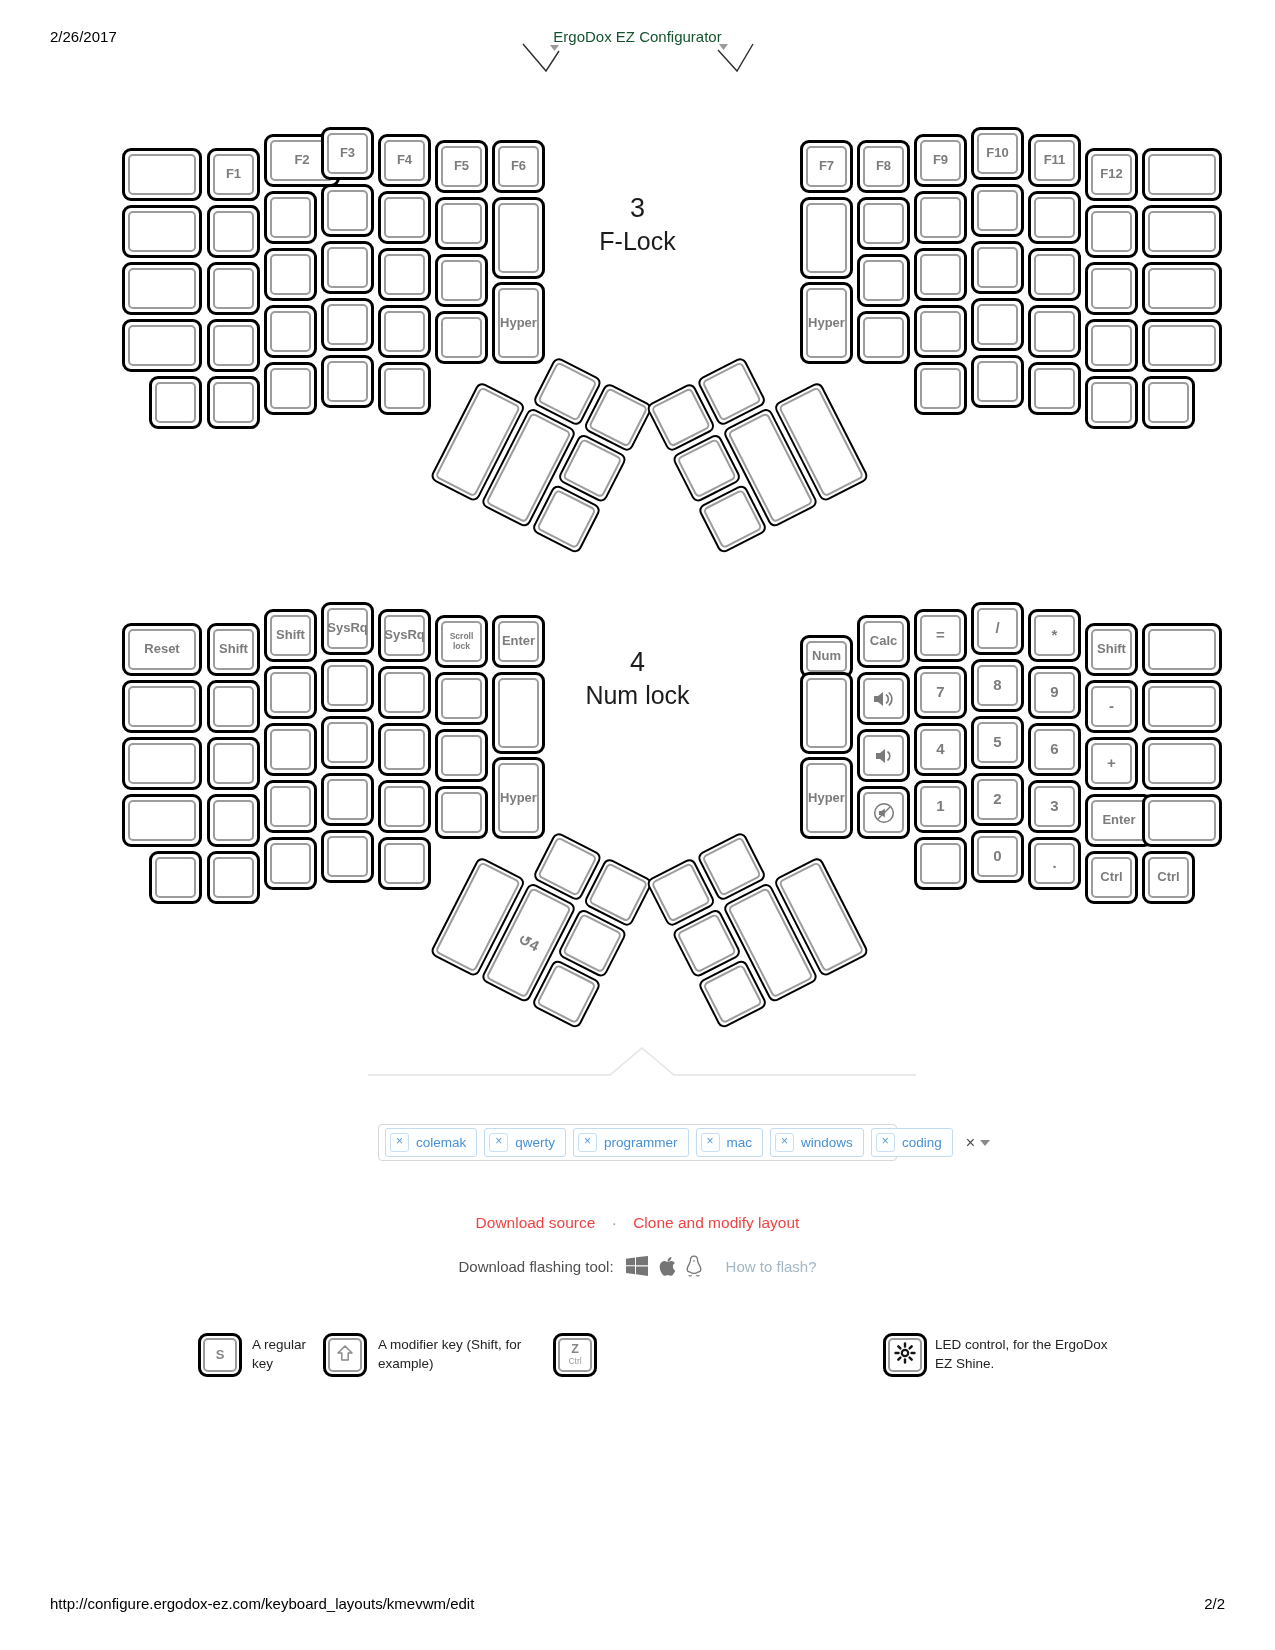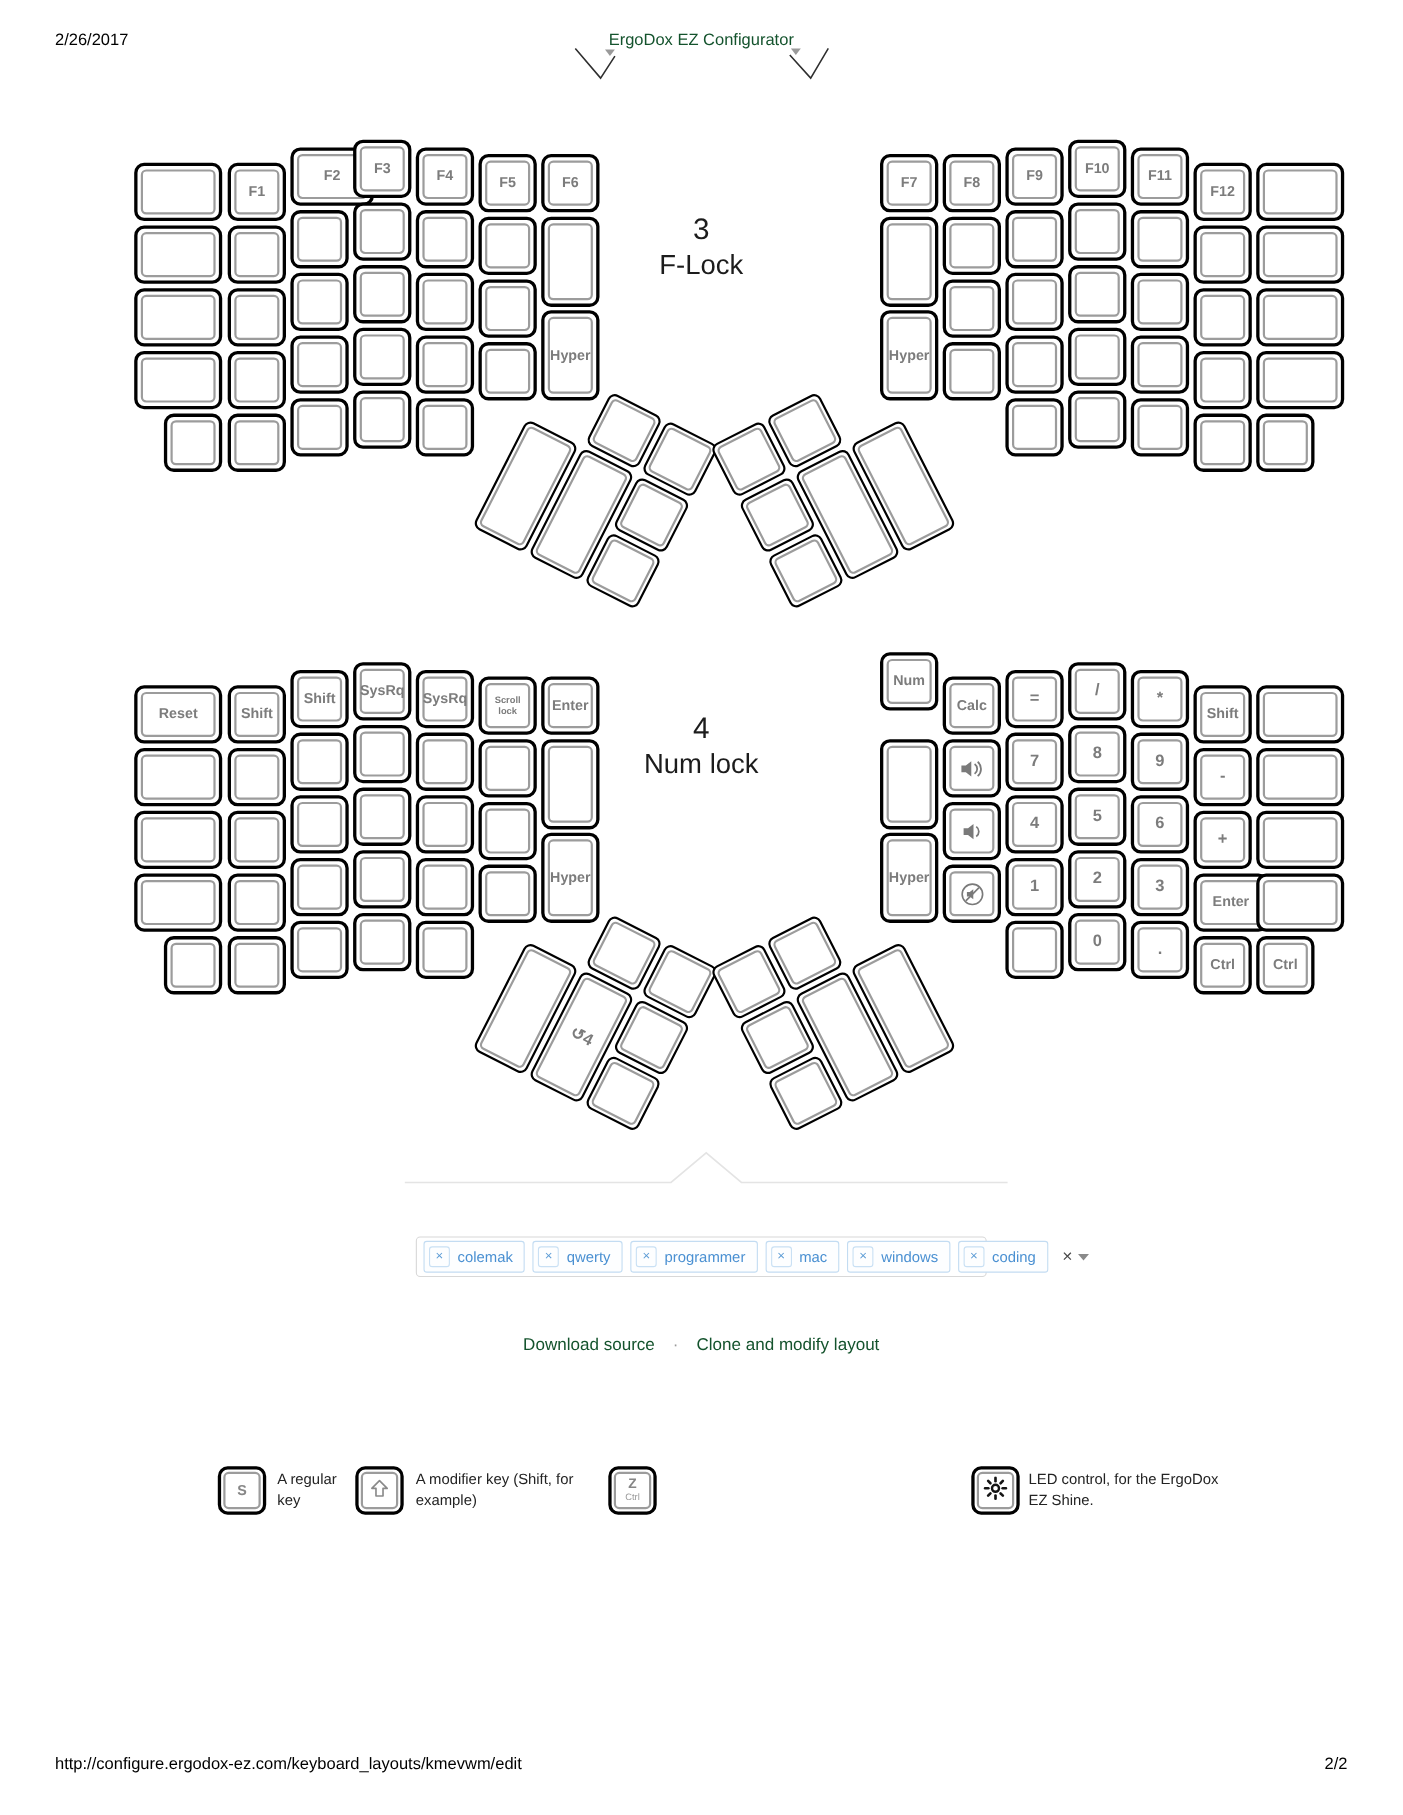--- a/index.html
+++ b/index.html
@@ -34,21 +34,21 @@
   .chip{display:inline-flex;align-items:center;height:27px;border:1px solid #c3dcf2;border-radius:3px;
         margin-right:7px;background:#fdfeff;padding-right:10px;}
   .chip .x{width:17px;height:17px;margin:0 7px 0 4px;border:1px solid #c9e0f4;border-radius:3px;
            color:#5b9bd5;font-size:12px;line-height:15px;text-align:center;}
   .chip .t{color:#4a90d2;font-size:13.5px;}
   .tag-clear{color:#4a4a4a;font-size:16px;margin:0 5px 0 6px;}
   .tag-caret{width:0;height:0;border-left:5px solid transparent;border-right:5px solid transparent;
              border-top:6px solid #8a8a8a;display:inline-block;}
 
   .links-row{position:absolute;left:0;top:1214px;width:1275px;text-align:center;font-size:15.5px;}
-  .links-row .lnk{color:#14532d;}
+  .links-row .lnk{color:#ef4444;}
   .links-row .sep{color:#9a9a9a;margin:0 12px;}
 
   .flash-row{position:absolute;left:0;top:1255px;width:1275px;display:flex;align-items:center;justify-content:center;}
   .flash-row .lab{color:#4f4f4f;font-size:15px;margin-right:12px;}
   .flash-row .osicon{margin-right:9px;display:inline-flex;align-items:center;}
   .flash-row .howto{color:#a3b6c6;font-size:15px;margin-left:14px;}
 
   .lkey{position:absolute;width:44px;height:44px;border:3px solid #000;border-radius:9px;background:#fff;box-sizing:border-box;}
   .lkey .cap{position:absolute;inset:2px;border:2px solid #9c9c9c;border-radius:5px;}
   .lkey .lbl{position:absolute;inset:0;display:flex;flex-direction:column;align-items:center;justify-content:center;
@@ -544,21 +544,21 @@
             <div class="cap"></div>
             <div class="lbl"></div>
           </div>
           <div class="key thumb" style="left: 114px; top: 114px; width: 53px; height: 53px;">
             <div class="cap"></div>
             <div class="lbl"></div>
           </div>
         </div>
       </div>
       <div>
-        <div class="key" style="left: 800px; top: 593px; width: 53px; height: 53px; padding-left: 29px;">
+        <div class="key" style="left: 800px; top: 635px; width: 53px; height: 43px; padding-left: 29px;">
           <div class="cap"></div>
           <div class="lbl">Num</div>
         </div>
         <div class="key" style="left: 857px; top: 615px; width: 53px; height: 53px;">
           <div class="cap"></div>
           <div class="lbl">Calc</div>
         </div>
         <div class="key" style="left: 914px; top: 609px; width: 53px; height: 53px;">
           <div class="cap"></div>
           <div class="lbl" style="font-size: 15px;">=</div>
@@ -754,20 +754,43 @@
     <span class="tag-clear">×</span>
     <span class="tag-caret"></span>
   </div>
 
   <div class="links-row">
     <span class="lnk">Download source</span>
     <span class="sep">·</span>
     <span class="lnk">Clone and modify layout</span>
   </div>
 
+  <div class="flash-row">
+    <span class="lab">Download flashing tool:</span>
+    <span id="os-icons" style="display:inline-flex;align-items:center;">
+        <span class="osicon">
+          <svg width="22" height="20" viewBox="0 0 22 20">
+            <path fill="#757575" d="M0 2.8 9 1.5v7.8H0zM10 1.3 22 0v9.3H10zM0 10.3h9v7.9L0 16.9zM10 10.4h12V20l-12-1.7z"></path>
+          </svg>
+        </span>
+        <span class="osicon">
+          <svg width="19" height="22" viewBox="0 0 19 22">
+            <path fill="#757575" d="M15.8 11.6c0-2.4 2-3.6 2.1-3.7-1.1-1.7-2.9-1.9-3.5-2-1.5-.2-2.9.9-3.7.9-.8 0-1.9-.9-3.2-.8C5.9 6.1 4.3 7 3.5 8.5c-1.7 3-.4 7.4 1.2 9.8.8 1.2 1.7 2.5 3 2.4 1.2 0 1.7-.8 3.1-.8 1.4 0 1.9.8 3.2.8 1.3 0 2.1-1.2 2.9-2.4.9-1.4 1.3-2.7 1.3-2.8-.1-.1-2.4-1-2.4-3.9zM13.4 4.9c.7-.8 1.1-1.9 1-3-1 0-2.1.7-2.8 1.5-.6.7-1.2 1.9-1 2.9 1.1.1 2.2-.6 2.8-1.4z"></path>
+          </svg>
+        </span>
+        <span class="osicon">
+          <svg width="18" height="22" viewBox="0 0 18 22">
+            <path d="M9 1.2c2.6 0 3.6 2 3.6 4.4 0 2 1.3 3.4 2.2 5.3.9 1.9 1.3 4.3.3 5.4-.7.8-2 .3-2.7 1.1-.8.9-1.9 1-3.4 1s-2.6-.1-3.4-1c-.7-.8-2-.3-2.7-1.1-1-1.1-.6-3.5.3-5.4.9-1.9 2.2-3.3 2.2-5.3C5.4 3.2 6.4 1.2 9 1.2z" fill="none" stroke="#757575" stroke-width="1.3"></path>
+            <path d="M6.9 20.4c-1.1.9-2.9.6-3.2-.2M11.1 20.4c1.1.9 2.9.6 3.2-.2" fill="none" stroke="#757575" stroke-width="1.1"></path>
+            <path d="M7.7 5.4h2.6L9 7z" fill="#757575"></path>
+          </svg>
+        </span>
+      </span>
+    <span class="howto">How to flash?</span>
+  </div>
 
   <div class="lkey" style="left:198px;top:1333px">
     <div class="cap"></div>
     <div class="lbl">
         <span>S</span>
       </div>
   </div>
   <div class="ldesc" style="left:252px;top:1336px;width:70px">A regular key</div>
 
   <div class="lkey" style="left:323px;top:1333px">

